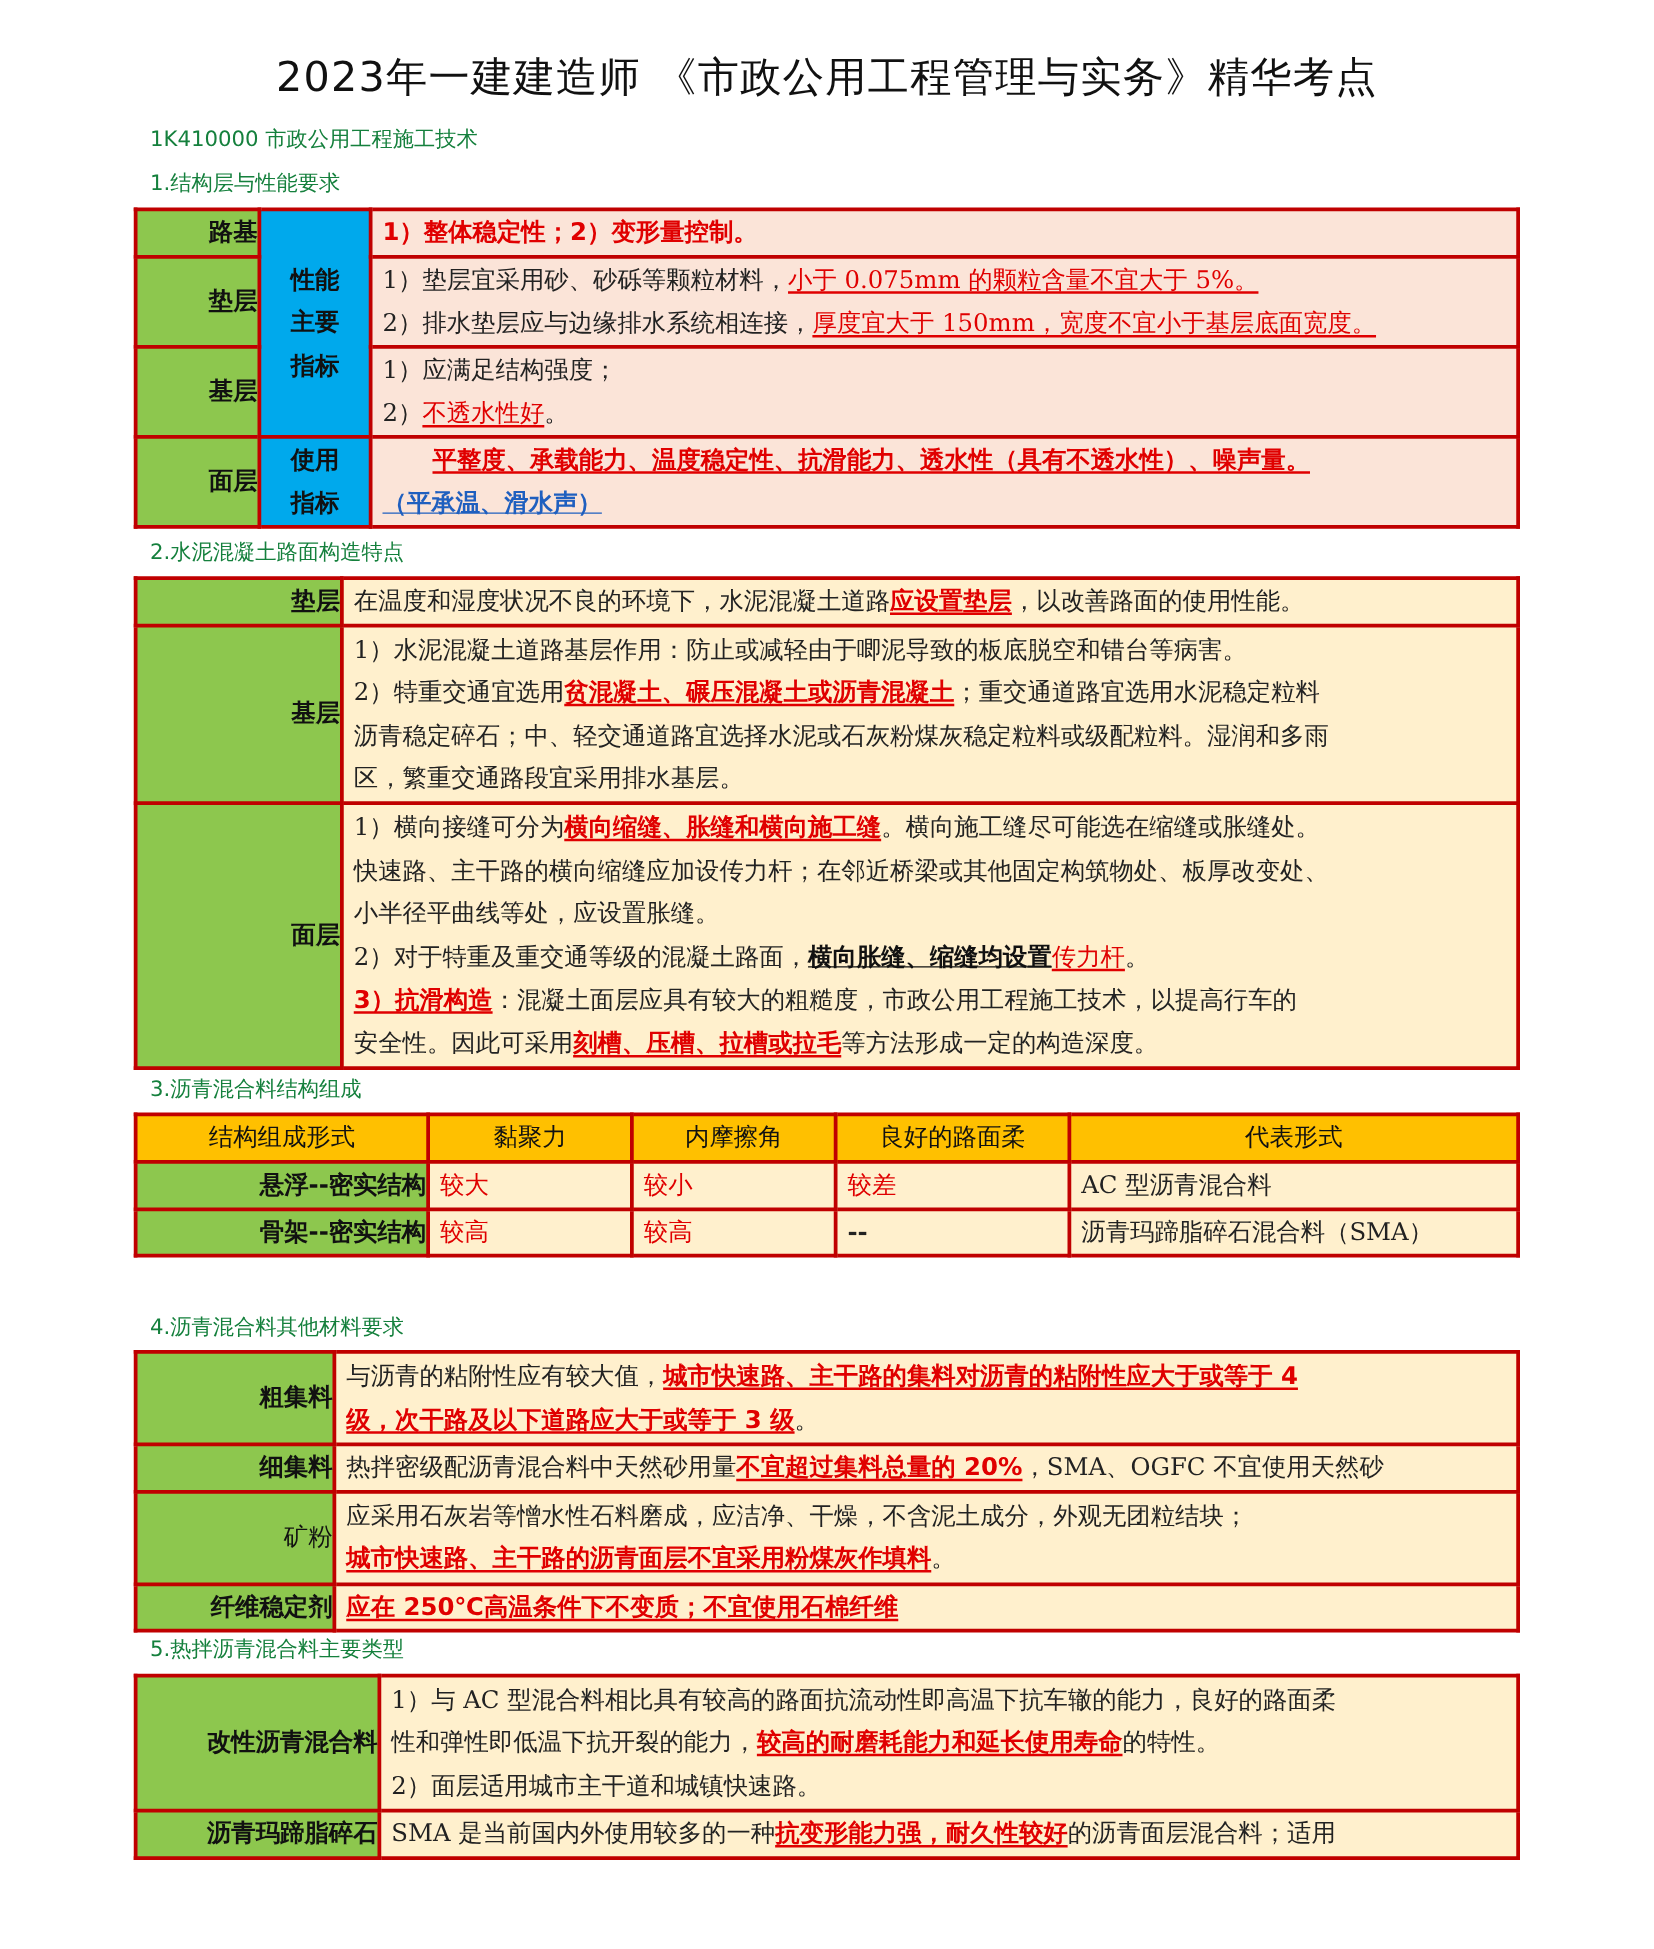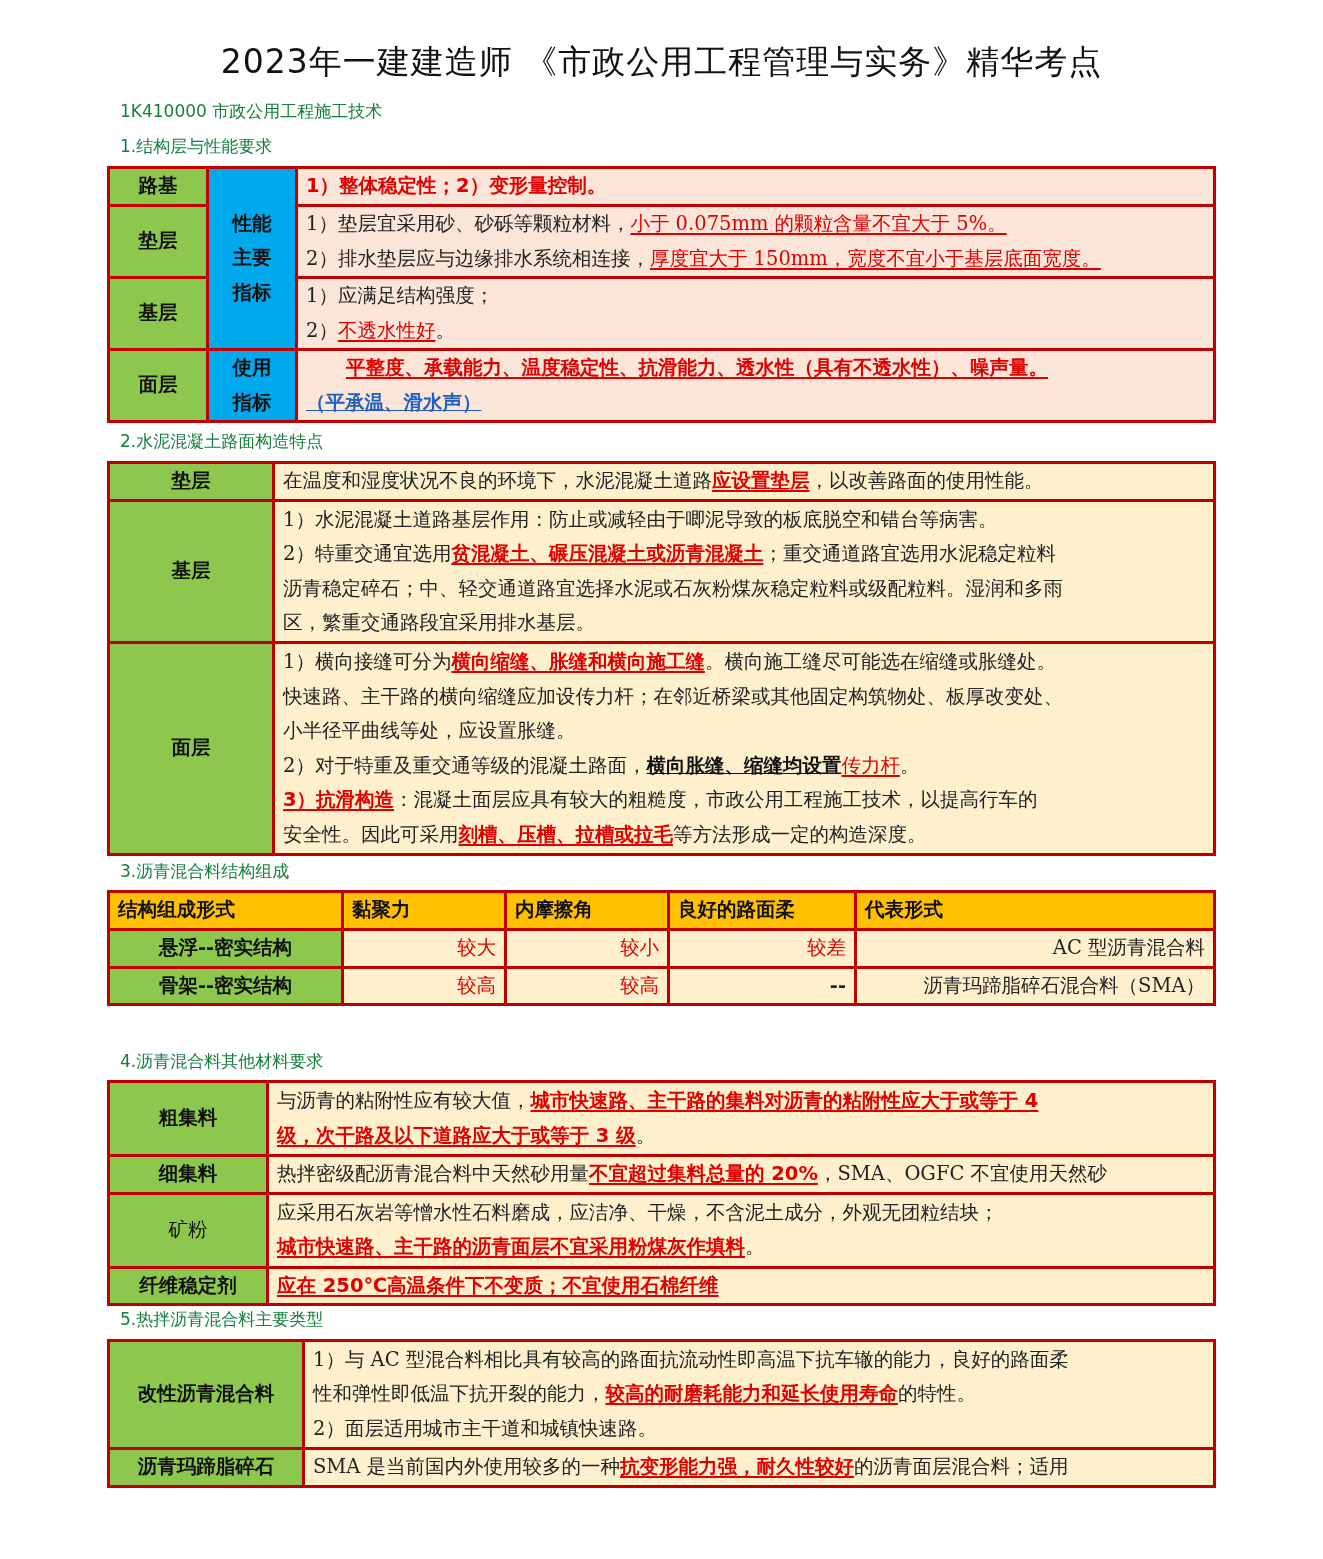--- a/index.html
+++ b/index.html
@@ -1,27 +1,27 @@
 <!DOCTYPE html>
 <html><head>
 <meta charset="utf-8">
 <style>
   html,body{margin:0;padding:0;background:#ffffff;}
   body{width:1323px;height:1559px;position:relative;overflow:hidden;font-family:"DejaVu Serif","Liberation Serif",serif;color:#222;}
   .title{position:absolute;left:0;top:40px;width:1323px;text-align:center;font-family:"DejaVu Sans","Liberation Sans",sans-serif;font-size:33px;letter-spacing:1px;color:#111;}
   .head{position:absolute;left:120px;font-family:"DejaVu Sans","Liberation Sans",sans-serif;color:#15803d;font-size:17px;}
   table{position:absolute;left:107px;border-collapse:collapse;width:1109px;table-layout:fixed;}
   td,th{border:3px solid #c00000;padding:0 8px;font-size:19.5px;line-height:34.5px;vertical-align:middle;}
-  .lbl{background:#8dc74e;font-family:"DejaVu Sans","Liberation Sans",sans-serif;font-weight:bold;text-align:center;color:#111;padding:0;}
+  .lbl{background:#8dc74e;font-family:"DejaVu Sans","Liberation Sans",sans-serif;font-weight:bold;text-align:right;color:#111;padding:0;}
   .lbl.normal{font-weight:normal;font-family:"DejaVu Serif","Liberation Serif",serif;}
   .blue{background:#00a9ec;font-family:"DejaVu Sans","Liberation Sans",sans-serif;font-weight:bold;text-align:center;color:#111;padding:0;}
   .pink{background:#fbe4d8;}
   .cream{background:#fff0cd;}
-  .orange{background:#ffc000;font-family:"DejaVu Sans","Liberation Sans",sans-serif;font-weight:bold;text-align:left;color:#111;}
-  .c{text-align:right;}
+  .orange{background:#ffc000;font-family:"DejaVu Sans","Liberation Sans",sans-serif;font-weight:normal;text-align:center;color:#111;}
+  .c{text-align:left;}
   .red{color:#e00000;}
   .rb{color:#e00000;font-weight:bold;font-family:"DejaVu Sans","Liberation Sans",sans-serif;}
   .u{text-decoration:underline;text-decoration-thickness:2px;text-underline-offset:3px;}
   .ubk{text-decoration:underline;font-weight:bold;font-family:"DejaVu Sans","Liberation Sans",sans-serif;color:#111;}
   .ublue{text-decoration:underline;color:#1f5fbf;font-weight:bold;font-family:"DejaVu Sans","Liberation Sans",sans-serif;}
   .line{display:block;}
 </style>
 </head>
 <body>
 

